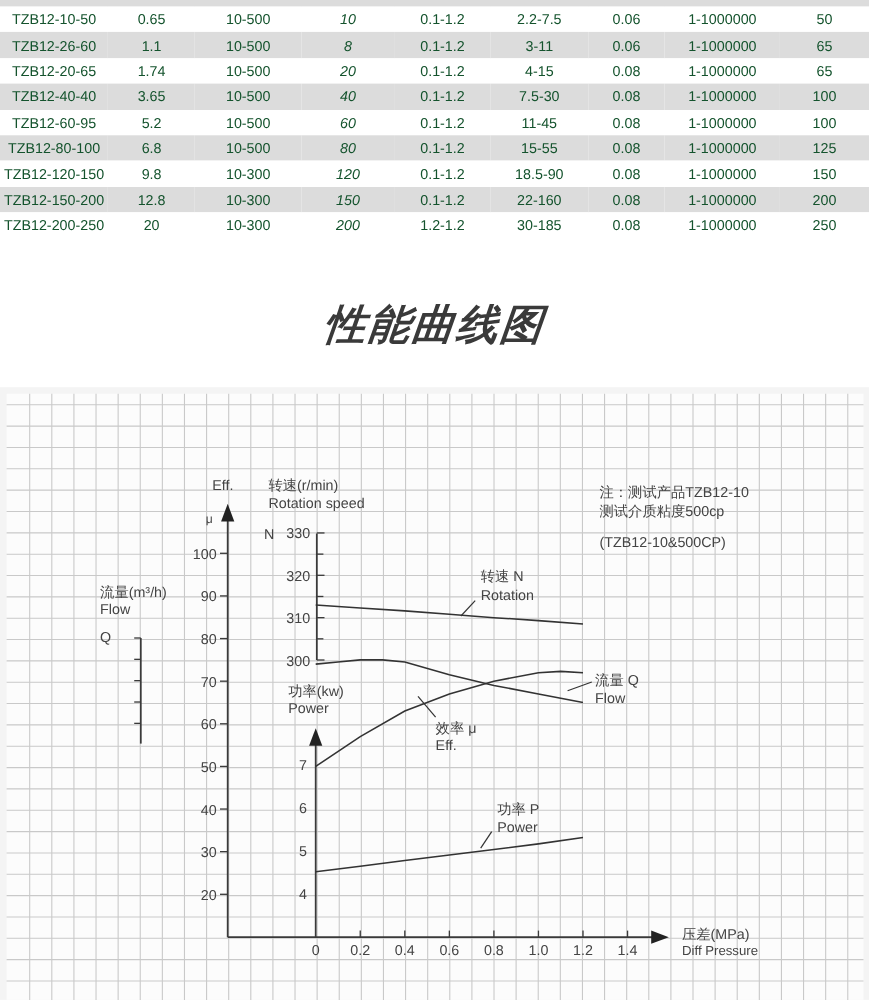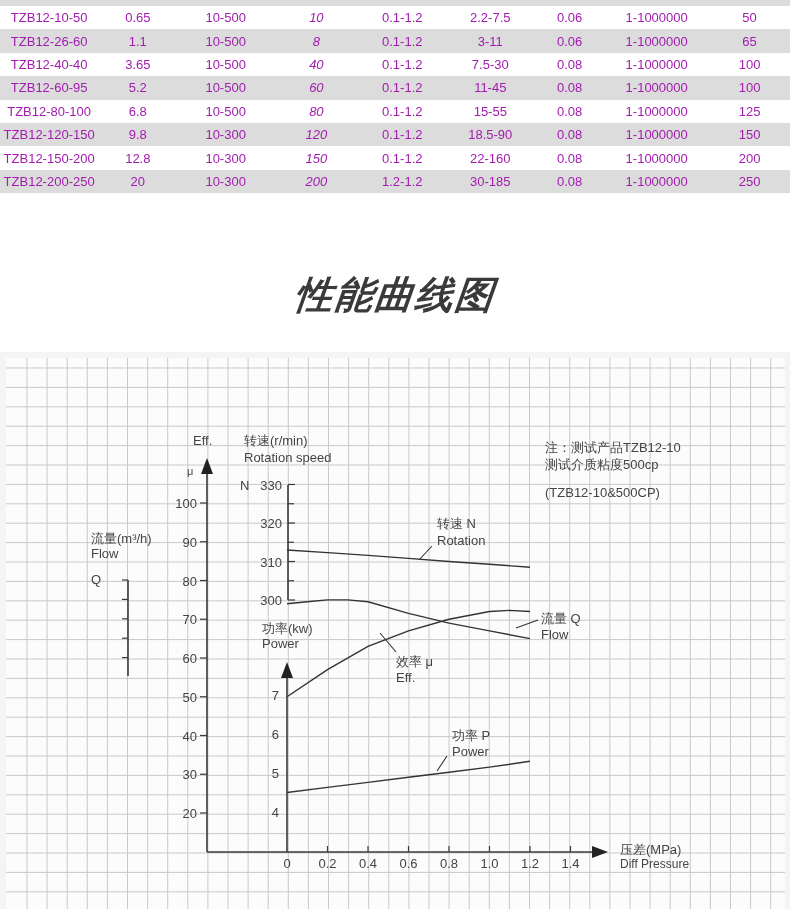--- a/index.html
+++ b/index.html
@@ -1,19 +1,19 @@
 <!DOCTYPE html>
 <html><head>
 <meta charset="utf-8">
 <style>
   html, body { margin:0; padding:0; background:#ffffff; }
   body { width:790px; height:909px; position:relative; overflow:hidden;
          font-family:"DejaVu Sans","Liberation Sans",sans-serif; color:#222; }
   .spec-table { position:absolute; left:0; top:0; width:790px; border-collapse:collapse;
-                font-family:"Liberation Sans","DejaVu Sans",sans-serif; font-size:13px; color:#a21caf; }
+                font-family:"Liberation Sans","DejaVu Sans",sans-serif; font-size:13px; color:#14532d; }
   .top-strip { position:absolute; left:0; top:0; width:790px; height:6px; background:#dcdcdc; }
   .spec-table { top:6px; }
   .spec-table td { height:23.4px; padding:0; text-align:center; white-space:nowrap; }
   .spec-table tr:nth-child(even) td { background:#dcdcdc; }
   .spec-table tr:nth-child(odd) td { background:#ffffff; }
   .c0{width:100px;} .c1{width:92px;} .c2{width:110px;} .c3{width:100px;font-style:italic;} .c4{width:98px;}
   .c5{width:100px;margin-top:16px;} .c6{width:80px;} .c7{width:115px;} .c8{width:95px;}
   .section-title { position:absolute; left:0; top:270px; width:790px; text-align:center;
                    font-size:38px; font-weight:bold; font-style:italic; color:#3a3a3a; letter-spacing:2px;
                    font-family:"DejaVu Sans","Liberation Sans",sans-serif; transform:skewX(-6deg); }
@@ -38,20 +38,31 @@
         <td class="c8">50</td>
       </tr>
       <tr>
         <td class="c0">TZB12-26-60</td>
         <td class="c1">1.1</td>
         <td class="c2">10-500</td>
         <td class="c3">8</td>
         <td class="c4">0.1-1.2</td>
         <td class="c5">3-11</td>
         <td class="c6">0.06</td>
+        <td class="c7">1-1000000</td>
+        <td class="c8">65</td>
+      </tr>
+      <tr>
+        <td class="c0">TZB12-20-65</td>
+        <td class="c1">1.74</td>
+        <td class="c2">10-500</td>
+        <td class="c3">20</td>
+        <td class="c4">0.1-1.2</td>
+        <td class="c5">4-15</td>
+        <td class="c6">0.08</td>
         <td class="c7">1-1000000</td>
         <td class="c8">65</td>
       </tr>
       <tr>
         <td class="c0">TZB12-40-40</td>
         <td class="c1">3.65</td>
         <td class="c2">10-500</td>
         <td class="c3">40</td>
         <td class="c4">0.1-1.2</td>
         <td class="c5">7.5-30</td>

